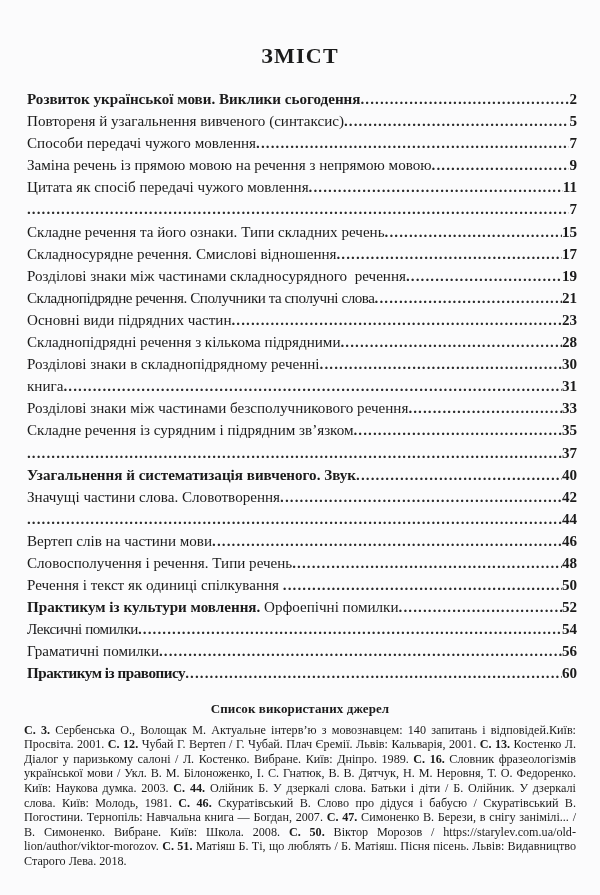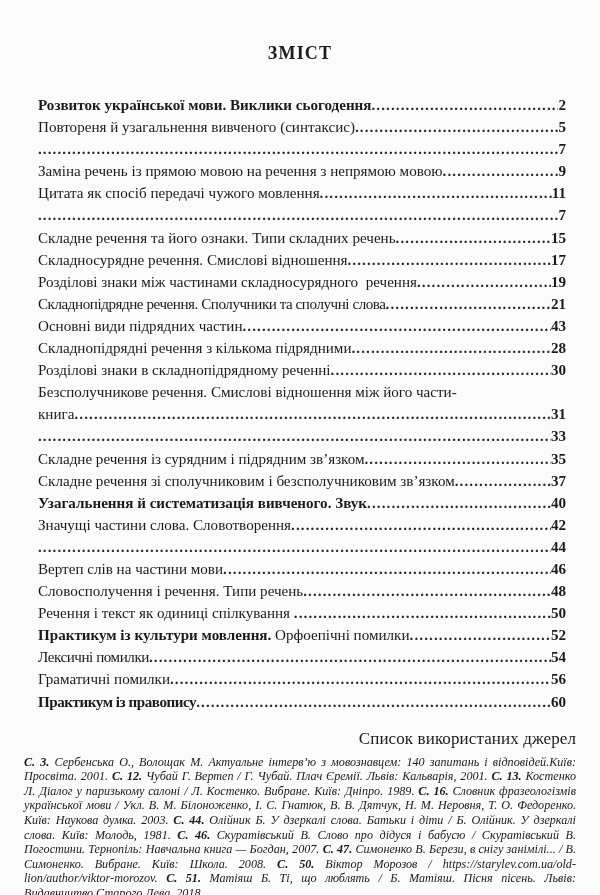--- a/index.html
+++ b/index.html
@@ -22,32 +22,33 @@
     width: 600px;
     height: 895px;
     box-sizing: border-box;
     padding: 0 14px 0 14px;
   }
 
   
   .toc-title {
     text-align: center;
     font-weight: bold;
-    font-size: 18px;
+    font-size: 22px;
     letter-spacing: 1.2px;
     margin: 0;
     padding-top: 43px;
     padding-bottom: 14px;
   }
 
   
   .toc-list {
     list-style: none;
-    margin: 16px;
+    margin: 5px;
     padding: 0 4px 0 8px;
+    text-align: center;
   }
   .toc-entry {
     display: block;
     font-size: 15.1px;
     line-height: 22.1px;
     white-space: nowrap;
     overflow: hidden;
   }
   
   .leader-row {
@@ -83,33 +84,32 @@
 
   .b  { font-weight: bold; }
   .condensed { letter-spacing: -0.45px; }
 
   
   .biblio {
     margin-top: 16px;
     padding: 0 10px 0 10px;
   }
   .biblio-title {
-    text-align: right;
-    font-weight: normal;
-    font-size: 17px;
+    text-align: center;
+    font-weight: bold;
+    font-size: 13px;
     margin: 0 0 6px 0;
     letter-spacing: 0.1px;
   }
   .biblio-body {
     font-size: 12.15px;
     line-height: 14.6px;
     text-align: justify;
     text-justify: inter-word;
     hyphens: manual;
-    font-style: italic;
   }
   .biblio-body .b { font-weight: bold; }
 </style>
 </head>
 <body>
 
 <div class="page">
 
   <h1 class="toc-title">ЗМІСТ</h1>
 
@@ -123,20 +123,21 @@
       </div>
       <div class="toc-entry">
         <div class="leader-row">
           <span class="entry-label">Повтореня й узагальнення вивченого (синтаксис)</span>
           <span class="entry-dots">........................................................................................................................................................................................................</span>
           <span class="entry-page">5</span>
         </div>
       </div>
       <div class="toc-entry">
         <div class="leader-row">
+          <span class="entry-label">Способи передачі чужого мовлення</span>
           <span class="entry-dots">........................................................................................................................................................................................................</span>
           <span class="entry-page">7</span>
         </div>
       </div>
       <div class="toc-entry">
         <div class="leader-row">
           <span class="entry-label">Заміна речень із прямою мовою на речення з непрямою мовою</span>
           <span class="entry-dots">........................................................................................................................................................................................................</span>
           <span class="entry-page">9</span>
         </div>
@@ -179,61 +180,60 @@
         <div class="leader-row">
           <span class="entry-label condensed">Складнопідрядне речення. Сполучники та сполучні слова</span>
           <span class="entry-dots">........................................................................................................................................................................................................</span>
           <span class="entry-page">21</span>
         </div>
       </div>
       <div class="toc-entry">
         <div class="leader-row">
           <span class="entry-label">Основні види підрядних частин</span>
           <span class="entry-dots">........................................................................................................................................................................................................</span>
-          <span class="entry-page">43</span>
+          <span class="entry-page">23</span>
         </div>
       </div>
       <div class="toc-entry">
         <div class="leader-row">
           <span class="entry-label">Складнопідрядні речення з кількома підрядними</span>
           <span class="entry-dots">........................................................................................................................................................................................................</span>
           <span class="entry-page">28</span>
         </div>
       </div>
       <div class="toc-entry">
         <div class="leader-row">
           <span class="entry-label">Розділові знаки в складнопідрядному реченні</span>
           <span class="entry-dots">........................................................................................................................................................................................................</span>
           <span class="entry-page">30</span>
         </div>
       </div>
       <div class="toc-entry">
-        <div class="entry-firstline">Безсполучникове речення. Смислові відношення між його части-</div>
         <div class="leader-row">
           <span class="entry-label">книга</span>
           <span class="entry-dots">........................................................................................................................................................................................................</span>
           <span class="entry-page">31</span>
         </div>
       </div>
       <div class="toc-entry">
         <div class="leader-row">
+          <span class="entry-label">Розділові знаки між частинами безсполучникового речення</span>
           <span class="entry-dots">........................................................................................................................................................................................................</span>
           <span class="entry-page">33</span>
         </div>
       </div>
       <div class="toc-entry">
         <div class="leader-row">
           <span class="entry-label">Складне речення із сурядним і підрядним зв’язком</span>
           <span class="entry-dots">........................................................................................................................................................................................................</span>
           <span class="entry-page">35</span>
         </div>
       </div>
       <div class="toc-entry">
         <div class="leader-row">
-          <span class="entry-label">Складне речення зі сполучниковим і безсполучниковим зв’язком</span>
           <span class="entry-dots">........................................................................................................................................................................................................</span>
           <span class="entry-page">37</span>
         </div>
       </div>
       <div class="toc-entry">
         <div class="leader-row">
           <span class="entry-label b">Узагальнення й систематизація вивченого. Звук</span>
           <span class="entry-dots">........................................................................................................................................................................................................</span>
           <span class="entry-page">40</span>
         </div>

